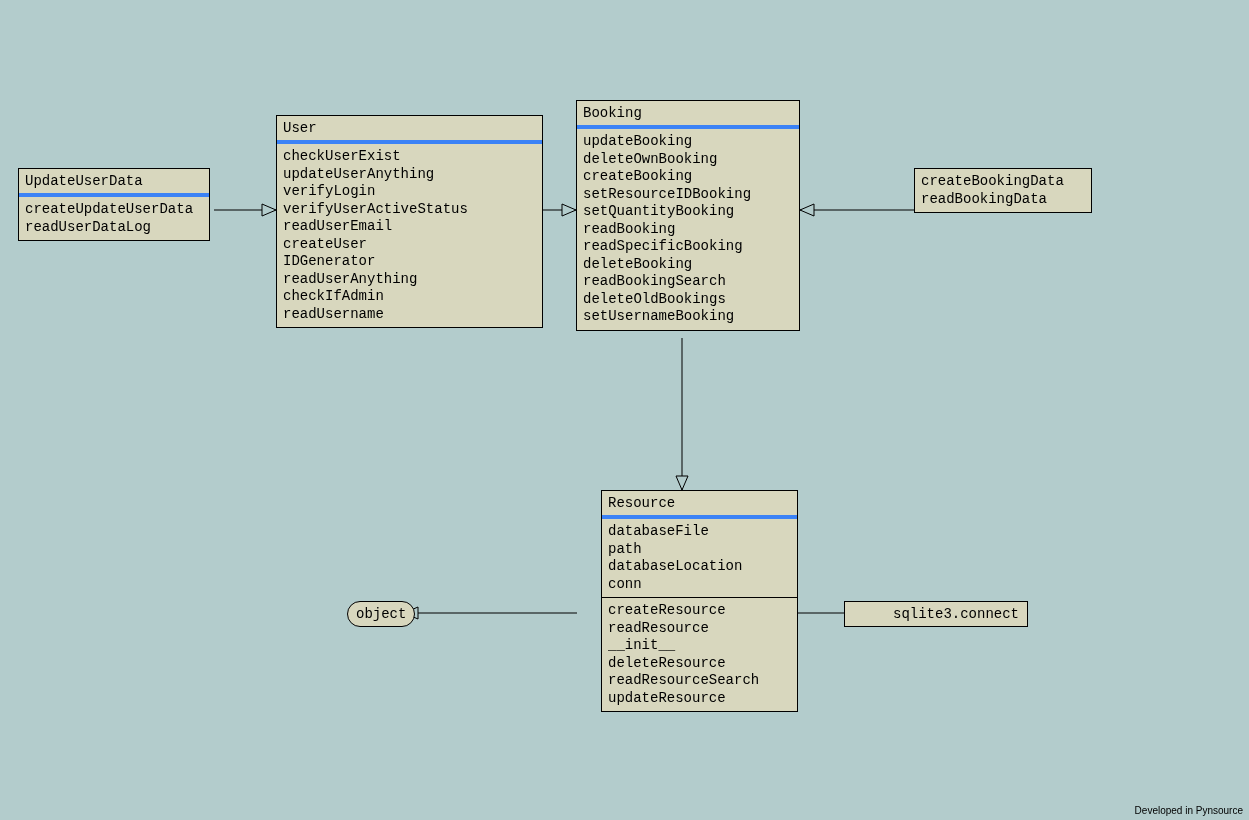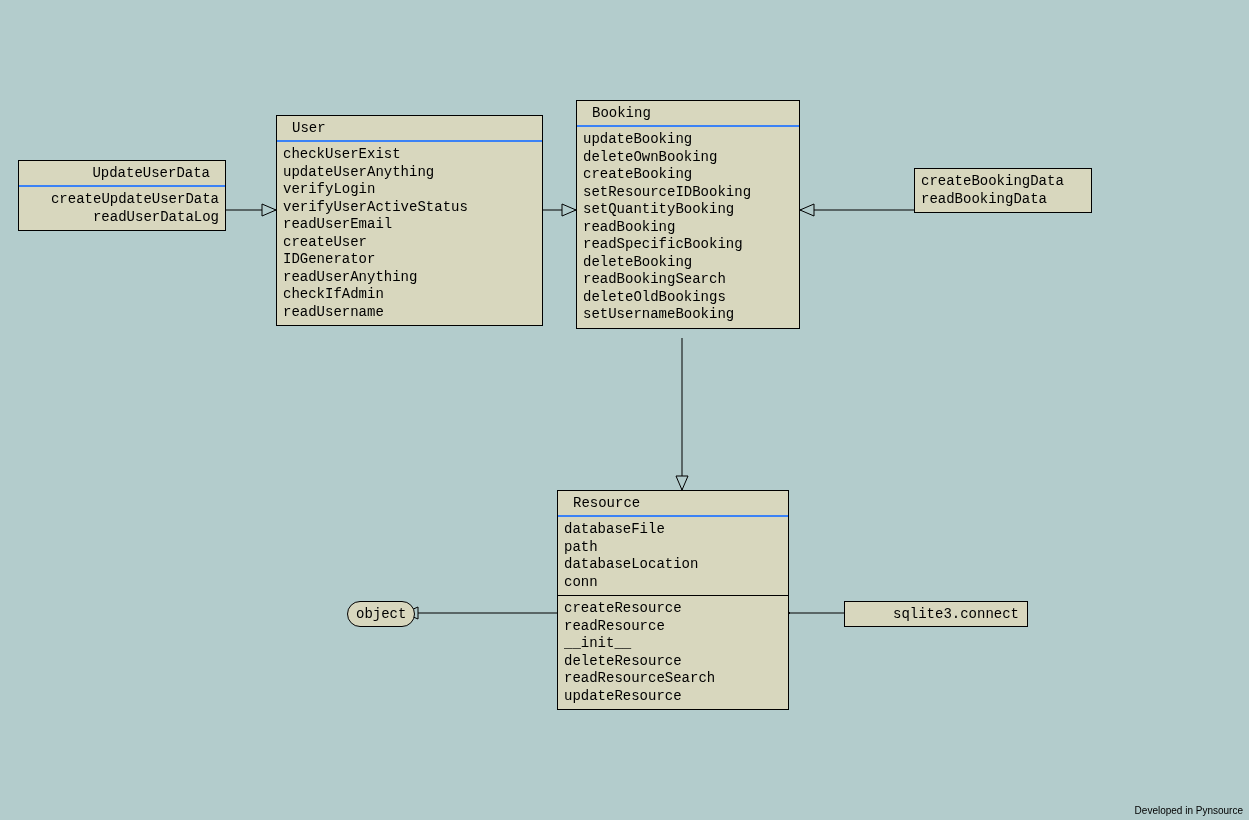--- a/index.html
+++ b/index.html
@@ -12,22 +12,22 @@
     font-size: 14px;
     color: #000;
     overflow: hidden;
   }
   .uml-box {
     position: absolute;
     background: #d8d7be;
     border: 1px solid #000;
   }
   .uml-title {
-    padding: 4px 15px;
-    border-bottom: 2px solid #3b82f6;
+    padding: 4px 6px;
+    border-bottom: 4px solid #3b82f6;
     font-weight: normal;
   }
   .uml-section {
     padding: 4px 6px;
     border-bottom: 1px solid #000;
   }
   .uml-section:last-child { border-bottom: none; }
   .uml-line { line-height: 1.25; white-space: nowrap; }
   .simple-box {
     position: absolute;
@@ -71,21 +71,21 @@
 
   <line x1="914" y1="210" x2="800" y2="210" stroke="#000" stroke-width="1" marker-end="url(#tri)"></line>
 
   <line x1="682" y1="338" x2="682" y2="490" stroke="#000" stroke-width="1" marker-end="url(#tri)"></line>
 
   <line x1="577" y1="613" x2="404" y2="613" stroke="#000" stroke-width="1" marker-end="url(#tri)"></line>
 
   <line x1="844" y1="613" x2="774" y2="613" stroke="#000" stroke-width="1" marker-end="url(#diamond)"></line>
 </svg>
 
-<div class="uml-box" style="left:18px; top:160px; width:208px;text-align:right;">
+<div class="uml-box" style="left:18px; top:168px; width:192px;">
   <div class="uml-title">UpdateUserData</div>
   <div class="uml-section">
     <div class="uml-line">createUpdateUserData</div>
     <div class="uml-line">readUserDataLog</div>
   </div>
 </div>
 
 <div class="uml-box" style="left:276px; top:115px; width:267px;">
   <div class="uml-title">User</div>
   <div class="uml-section">
@@ -119,21 +119,21 @@
   </div>
 </div>
 
 <div class="uml-box" style="left:914px; top:168px; width:178px;">
   <div class="uml-section">
     <div class="uml-line">createBookingData</div>
     <div class="uml-line">readBookingData</div>
   </div>
 </div>
 
-<div class="uml-box" style="left:557px; top:490px; width:232px;">
+<div class="uml-box" style="left:601px; top:490px; width:197px;">
   <div class="uml-title">Resource</div>
   <div class="uml-section">
     <div class="uml-line">databaseFile</div>
     <div class="uml-line">path</div>
     <div class="uml-line">databaseLocation</div>
     <div class="uml-line">conn</div>
   </div>
   <div class="uml-section">
     <div class="uml-line">createResource</div>
     <div class="uml-line">readResource</div>

